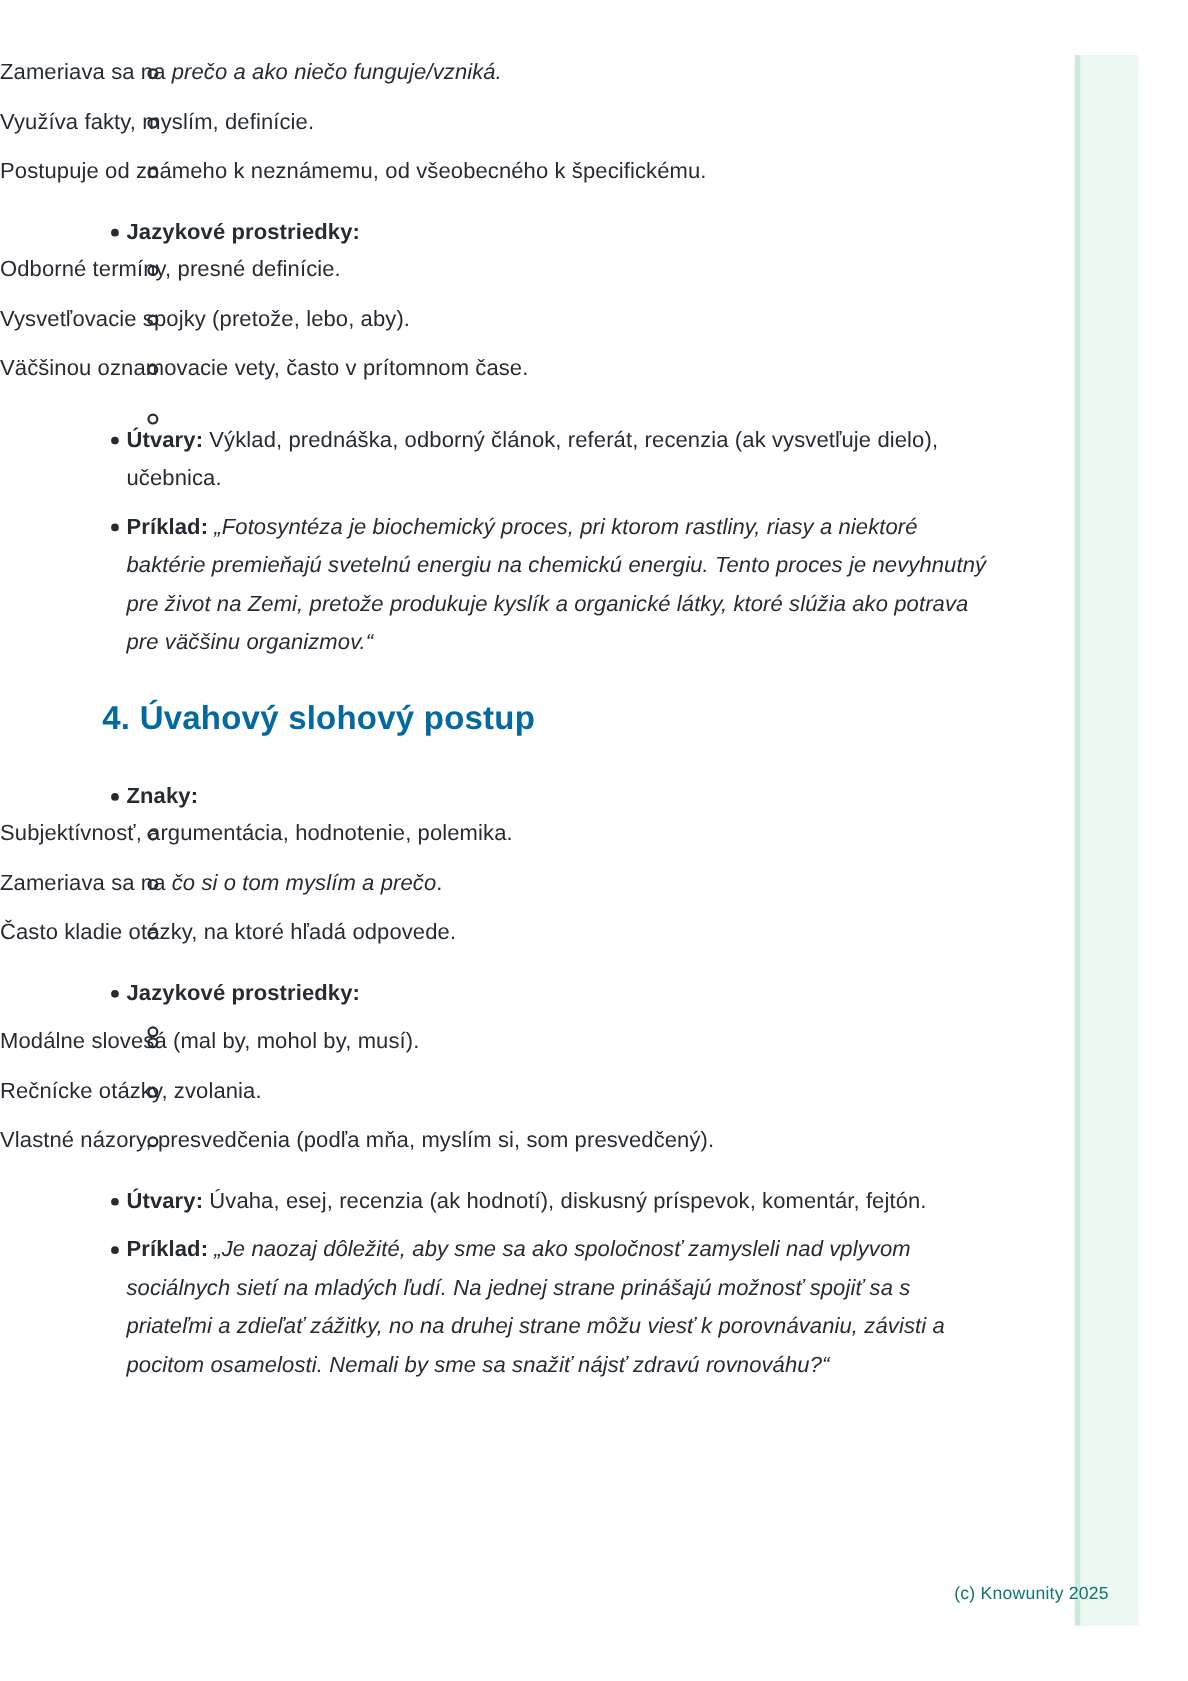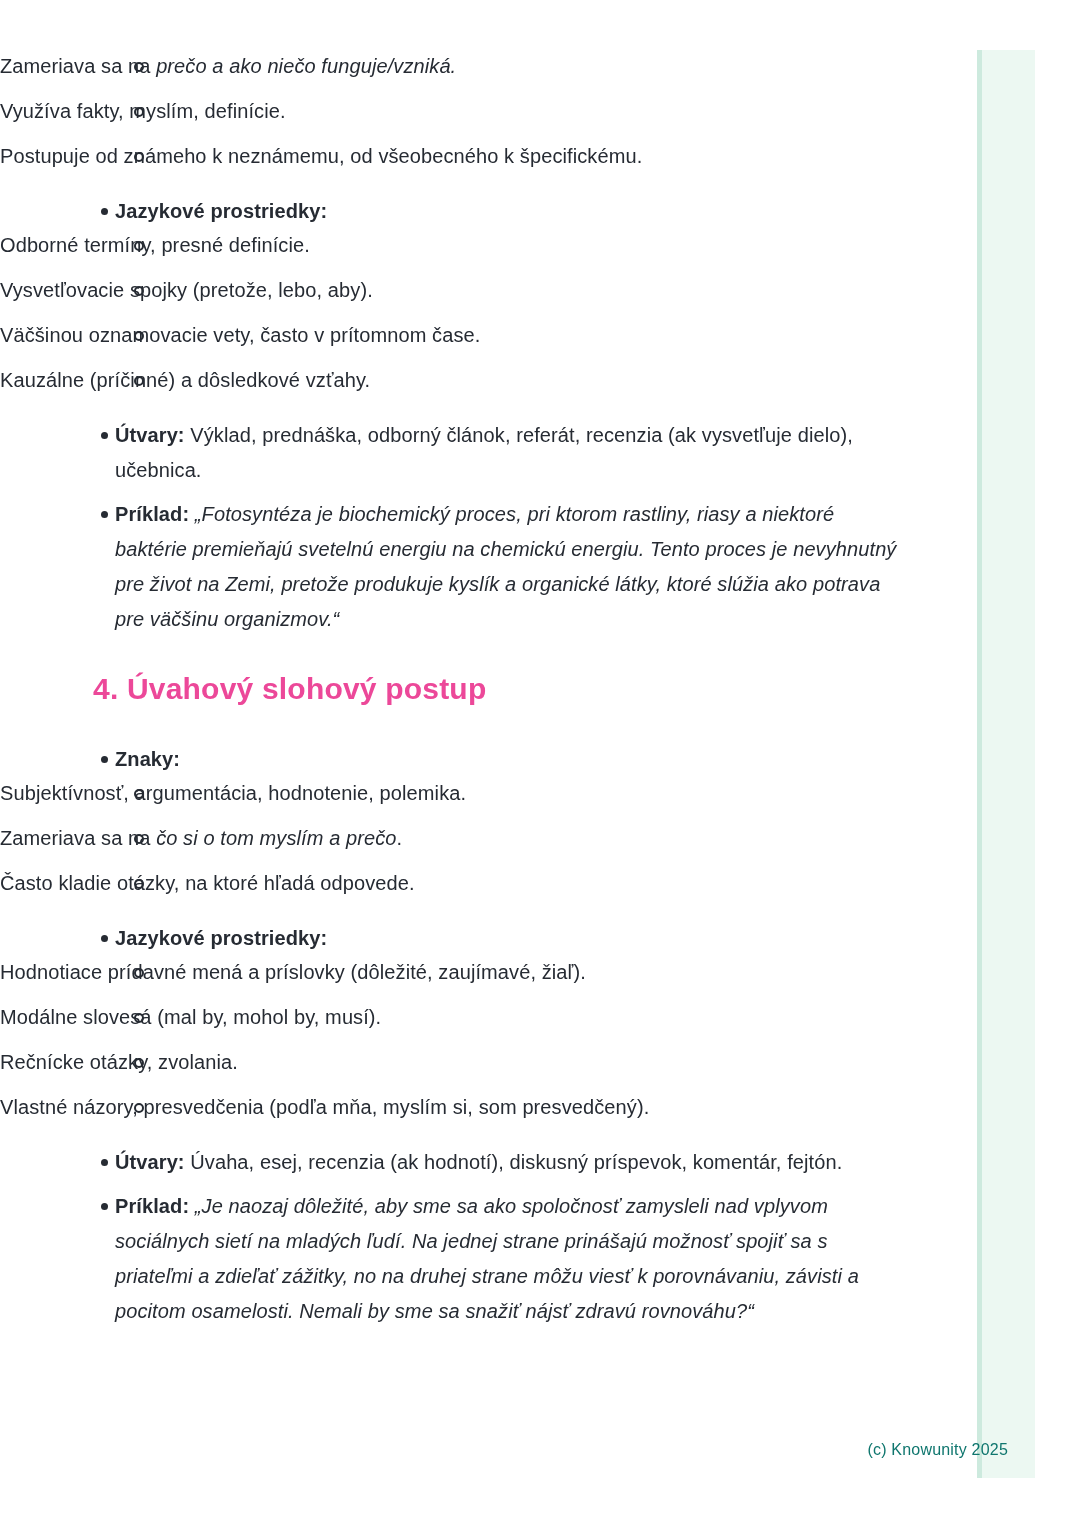--- a/index.html
+++ b/index.html
@@ -99,30 +99,30 @@
 <div class="page">
   <div class="stripe"></div>
   <main class="content" id="content">
       <div class="li2"><span class="marker"></span><span class="txt"><span>Zameriava sa na </span><span class="i">prečo a ako niečo funguje/vzniká.</span></span></div>
       <div class="li2"><span class="marker"></span><span class="txt"><span>Využíva fakty, myslím, definície.</span></span></div>
       <div class="li2"><span class="marker"></span><span class="txt"><span>Postupuje od známeho k neznámemu, od všeobecného k špecifickému.</span></span></div>
       <div class="li1"><span class="marker"></span><span class="txt"><span class="b">Jazykové prostriedky:</span></span></div>
       <div class="li2"><span class="marker"></span><span class="txt"><span>Odborné termíny, presné definície.</span></span></div>
       <div class="li2"><span class="marker"></span><span class="txt"><span>Vysvetľovacie spojky (pretože, lebo, aby).</span></span></div>
       <div class="li2"><span class="marker"></span><span class="txt"><span>Väčšinou oznamovacie vety, často v prítomnom čase.</span></span></div>
-      <div class="li2"><span class="marker"></span><span class="txt"><span>Kauzálne (príčinné) a dôsledkové vzťahy.</span></span></div>
+      <div class="li2"><span class="marker"></span></div>
       <div class="li1"><span class="marker"></span><span class="txt"><span class="b">Útvary: </span><span>Výklad, prednáška, odborný článok, referát, recenzia (ak vysvetľuje dielo), učebnica.</span></span></div>
       <div class="li1"><span class="marker"></span><span class="txt"><span class="b">Príklad: </span><span class="i">„Fotosyntéza je biochemický proces, pri ktorom rastliny, riasy a niektoré baktérie premieňajú svetelnú energiu na chemickú energiu. Tento proces je nevyhnutný pre život na Zemi, pretože produkuje kyslík a organické látky, ktoré slúžia ako potrava pre väčšinu organizmov.“</span></span></div>
-      <h2 class="heading" style="color: #ec4899;">4. Úvahový slohový postup</h2>
+      <h2 class="heading" style="color: #0369a1;">4. Úvahový slohový postup</h2>
       <div class="li1"><span class="marker"></span><span class="txt"><span class="b">Znaky:</span></span></div>
       <div class="li2"><span class="marker"></span><span class="txt"><span>Subjektívnosť, argumentácia, hodnotenie, polemika.</span></span></div>
       <div class="li2"><span class="marker"></span><span class="txt"><span>Zameriava sa na </span><span class="i">čo si o tom myslím a prečo</span><span>.</span></span></div>
       <div class="li2"><span class="marker"></span><span class="txt"><span>Často kladie otázky, na ktoré hľadá odpovede.</span></span></div>
       <div class="li1"><span class="marker"></span><span class="txt"><span class="b">Jazykové prostriedky:</span></span></div>
-      <div class="li2"><span class="marker"></span><span class="txt"><span>Hodnotiace prídavné mená a príslovky (dôležité, zaujímavé, žiaľ).</span></span></div>
+      <div class="li2"><span class="marker"></span></div>
       <div class="li2"><span class="marker"></span><span class="txt"><span>Modálne slovesá (mal by, mohol by, musí).</span></span></div>
       <div class="li2"><span class="marker"></span><span class="txt"><span>Rečnícke otázky, zvolania.</span></span></div>
       <div class="li2"><span class="marker"></span><span class="txt"><span>Vlastné názory, presvedčenia (podľa mňa, myslím si, som presvedčený).</span></span></div>
       <div class="li1"><span class="marker"></span><span class="txt"><span class="b">Útvary: </span><span>Úvaha, esej, recenzia (ak hodnotí), diskusný príspevok, komentár, fejtón.</span></span></div>
       <div class="li1"><span class="marker"></span><span class="txt"><span class="b">Príklad: </span><span class="i">„Je naozaj dôležité, aby sme sa ako spoločnosť zamysleli nad vplyvom sociálnych sietí na mladých ľudí. Na jednej strane prinášajú možnosť spojiť sa s priateľmi a zdieľať zážitky, no na druhej strane môžu viesť k porovnávaniu, závisti a pocitom osamelosti. Nemali by sme sa snažiť nájsť zdravú rovnováhu?“</span></span></div>
     </main>
   <div class="footer">(c) Knowunity 2025</div>
 </div>
 
 </body></html>

